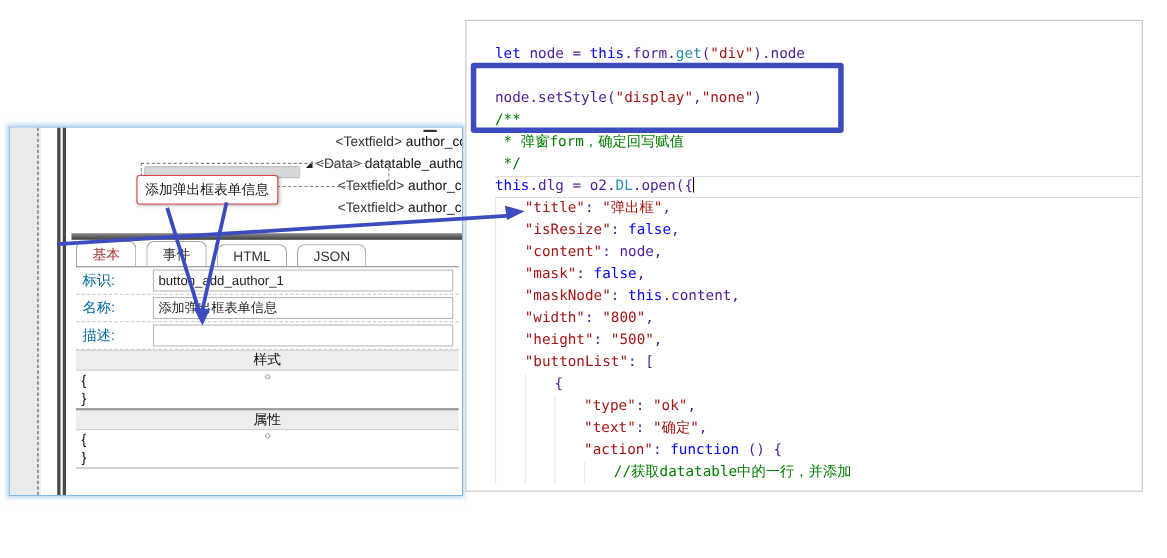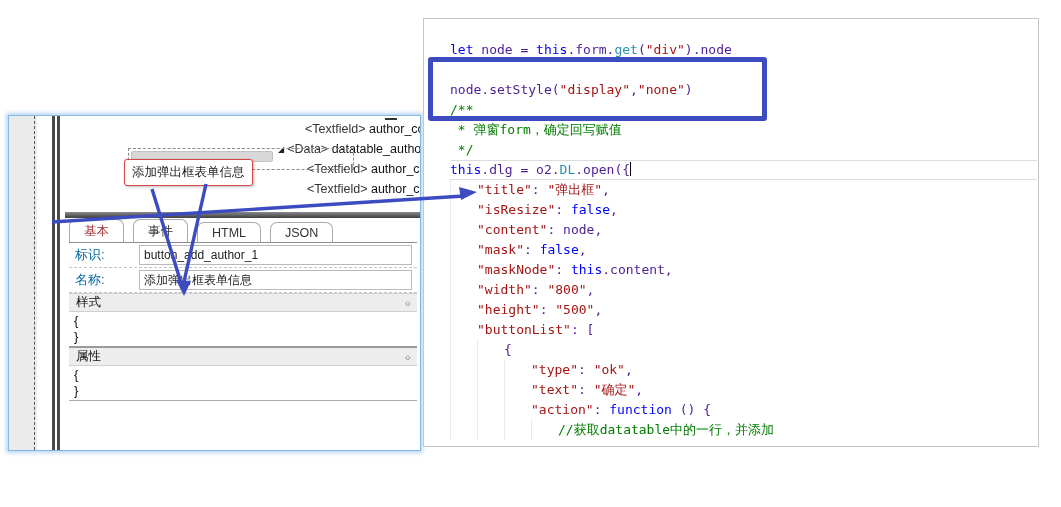--- a/index.html
+++ b/index.html
@@ -24,21 +24,21 @@
   .tabs{position:absolute;left:6px;right:0;top:104px;height:22px;display:flex;align-items:flex-end;}
   .tab{border:1px solid #a9a9a9;border-bottom:none;border-radius:7px 7px 0 0;background:#fff;
        padding:3px 14px 2px;font-size:12.5px;color:#333;margin-right:9px;cursor:default;}
   .tab.active{color:#a33636;}
   .props{position:absolute;left:6px;right:3px;top:126px;bottom:0;border-top:1px solid #8e8e8e;background:#fff;}
   .prow{height:24px;display:flex;align-items:center;border-bottom:1px dashed #c3c3c3;}
   .plabel{width:64px;padding-left:6px;font-size:13px;color:#0369a1;flex:none;}
   .pinput{flex:1;height:16px;border:1px solid #b9b9b9;margin-right:5px;font-size:12px;
           color:#222;padding:1px 4px;background:#fff;font-family:inherit;}
   .sech{height:17px;background:#ededed;border-top:1px solid #d0d0d0;border-bottom:1px solid #d0d0d0;
-        display:flex;align-items:center;justify-content:space-between;padding:0 7px;}
+        display:flex;align-items:center;justify-content:space-between;padding:0 7px;flex-direction:column;}
   .sech.sec2{border-top:2px solid #9a9a9a;text-align:center;}
   .sech .stitle{font-size:12.5px;color:#111;}
   .sech .sicon{font-size:11px;color:#999;letter-spacing:-1px;}
   .braces{font-size:13px;color:#111;line-height:16px;padding:1px 0 1px 5px;white-space:pre;}
   .hline{border-top:1px solid #ababab;}
 
   
   .rwin{position:absolute;left:423px;top:18px;width:614px;height:427px;background:#fff;
         border:1px solid #c6c6c6;overflow:hidden;}
   .code{position:absolute;left:26px;top:21px;right:1px;
@@ -93,20 +93,24 @@
       <div class="props">
         <div id="fields">
             <div class="prow">
               <div class="plabel">标识:</div>
               <input class="pinput" value="button_add_author_1" style="">
             </div>
             <div class="prow">
               <div class="plabel">名称:</div>
               <input class="pinput" value="添加弹出框表单信息" style="">
             </div>
+            <div class="prow">
+              <div class="plabel">描述:</div>
+              <input class="pinput" style="">
+            </div>
           </div>
         <div id="sections">
             <div class="sech">
               <span class="stitle">样式</span>
               <span class="sicon">‹›</span>
             </div>
             <div class="braces">{
 }</div>
             <div class="sech sec2">
               <span class="stitle">属性</span>

